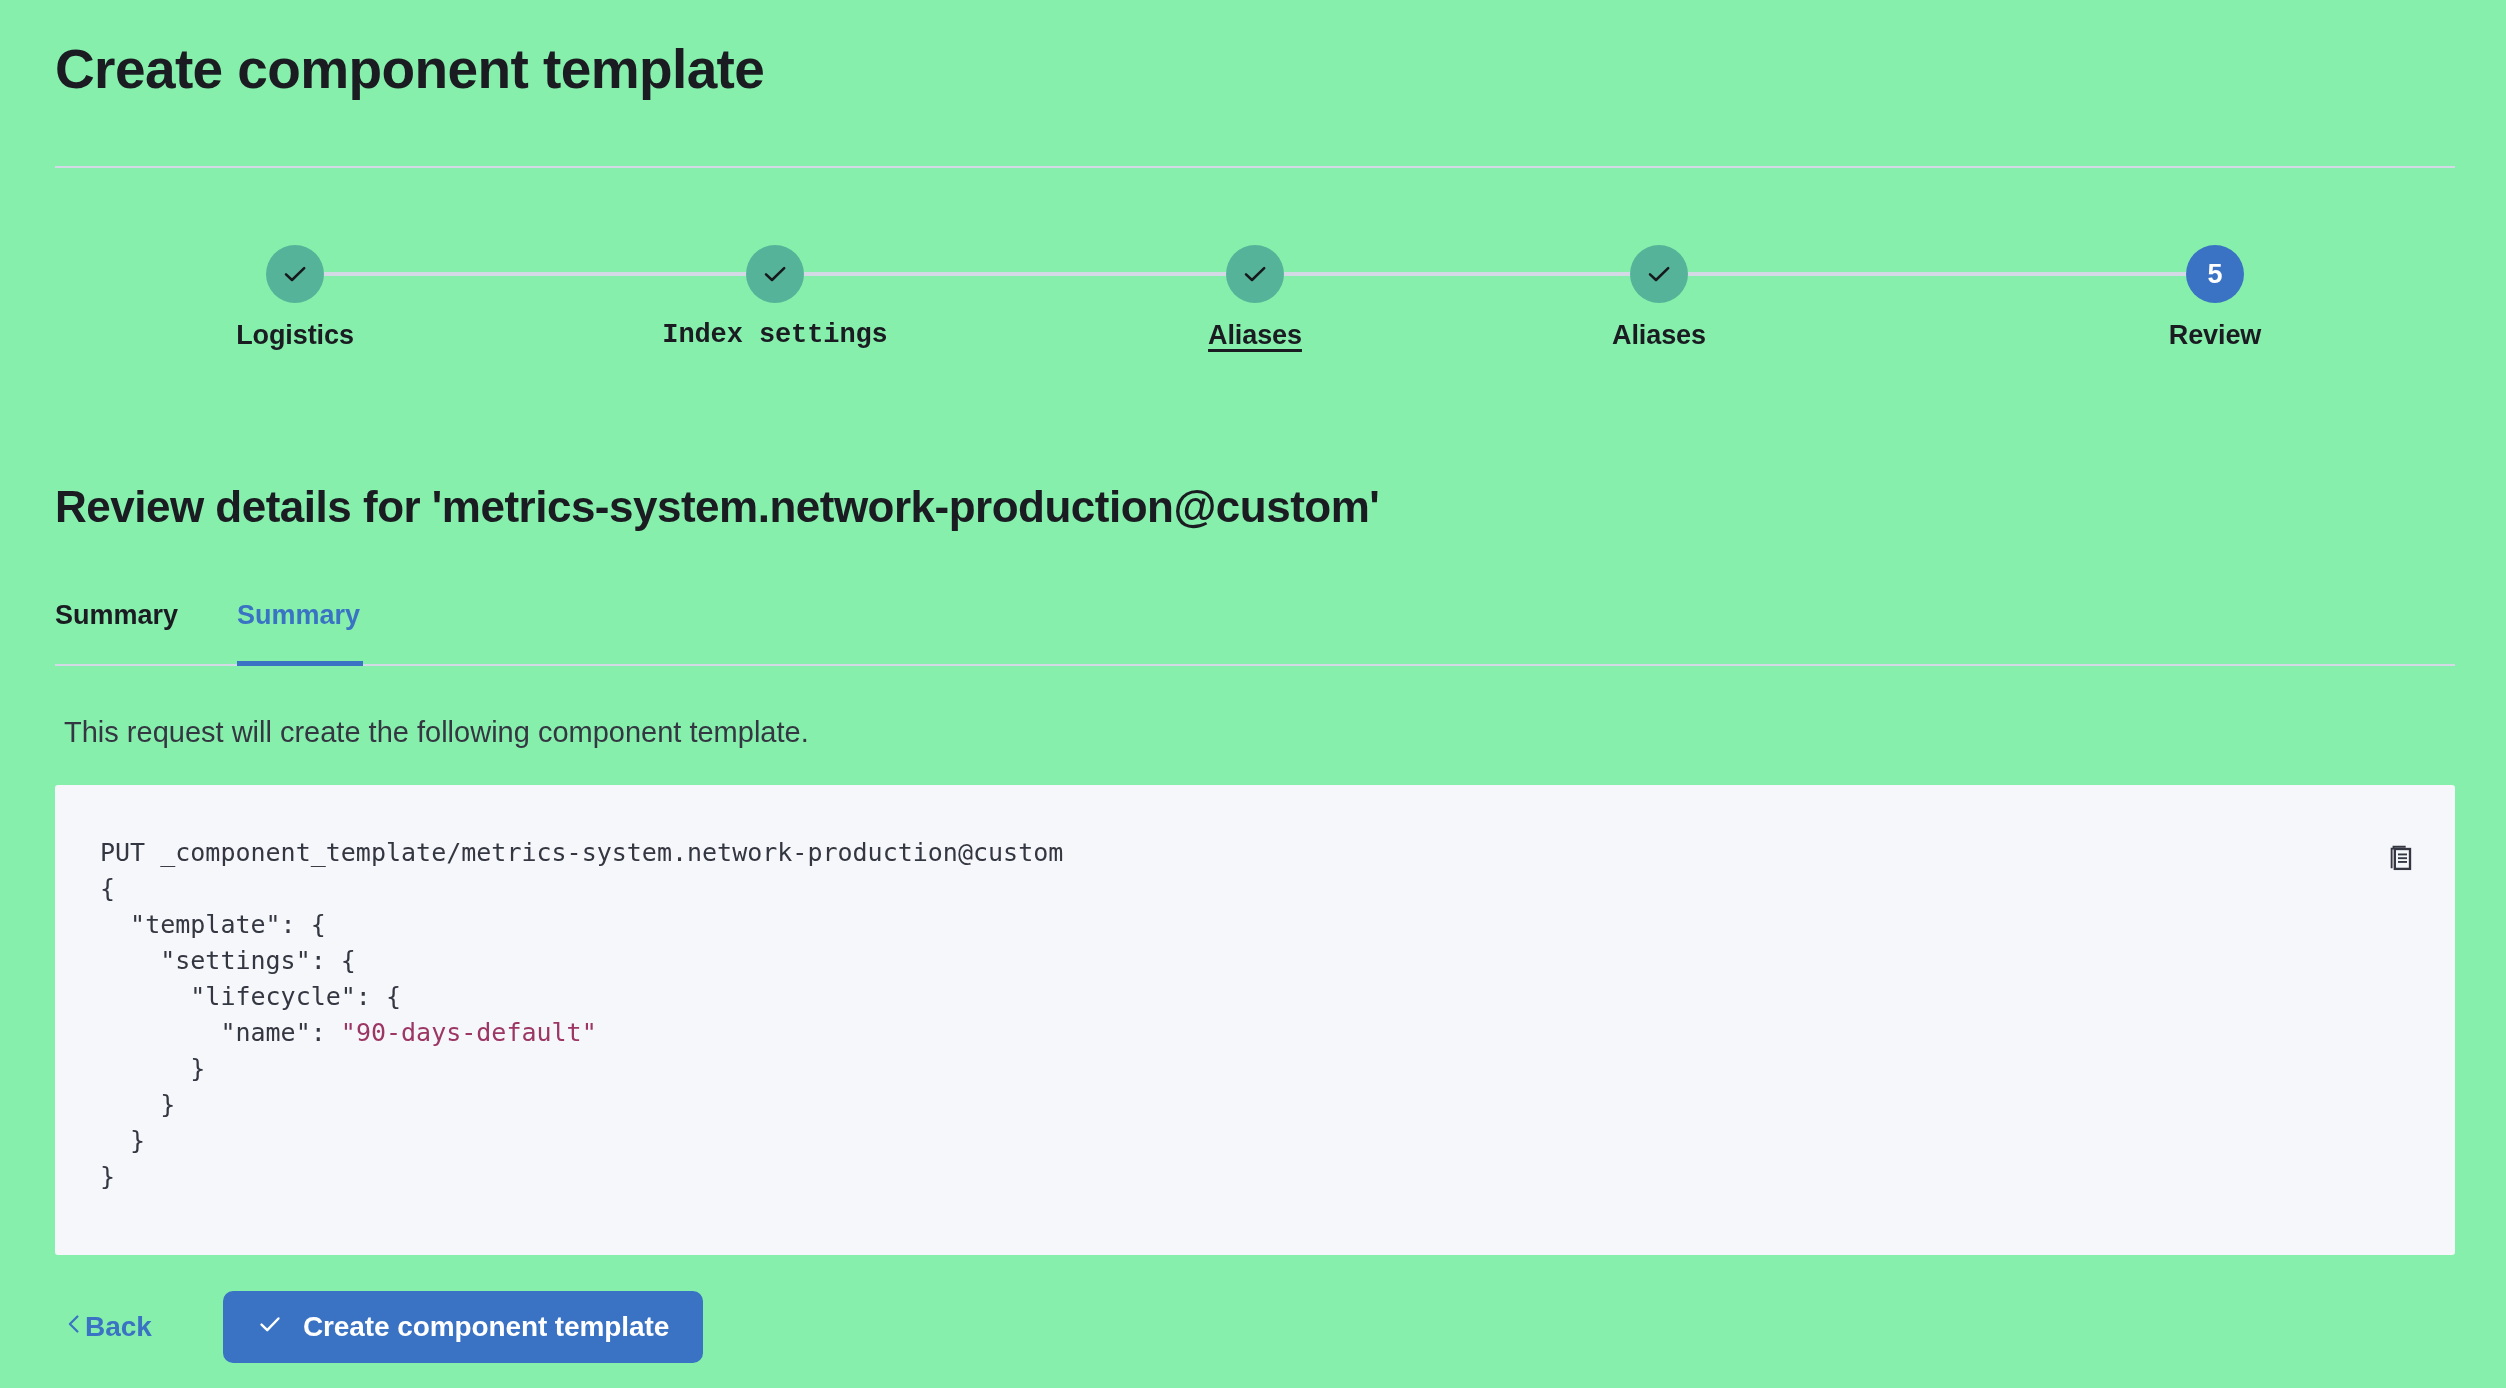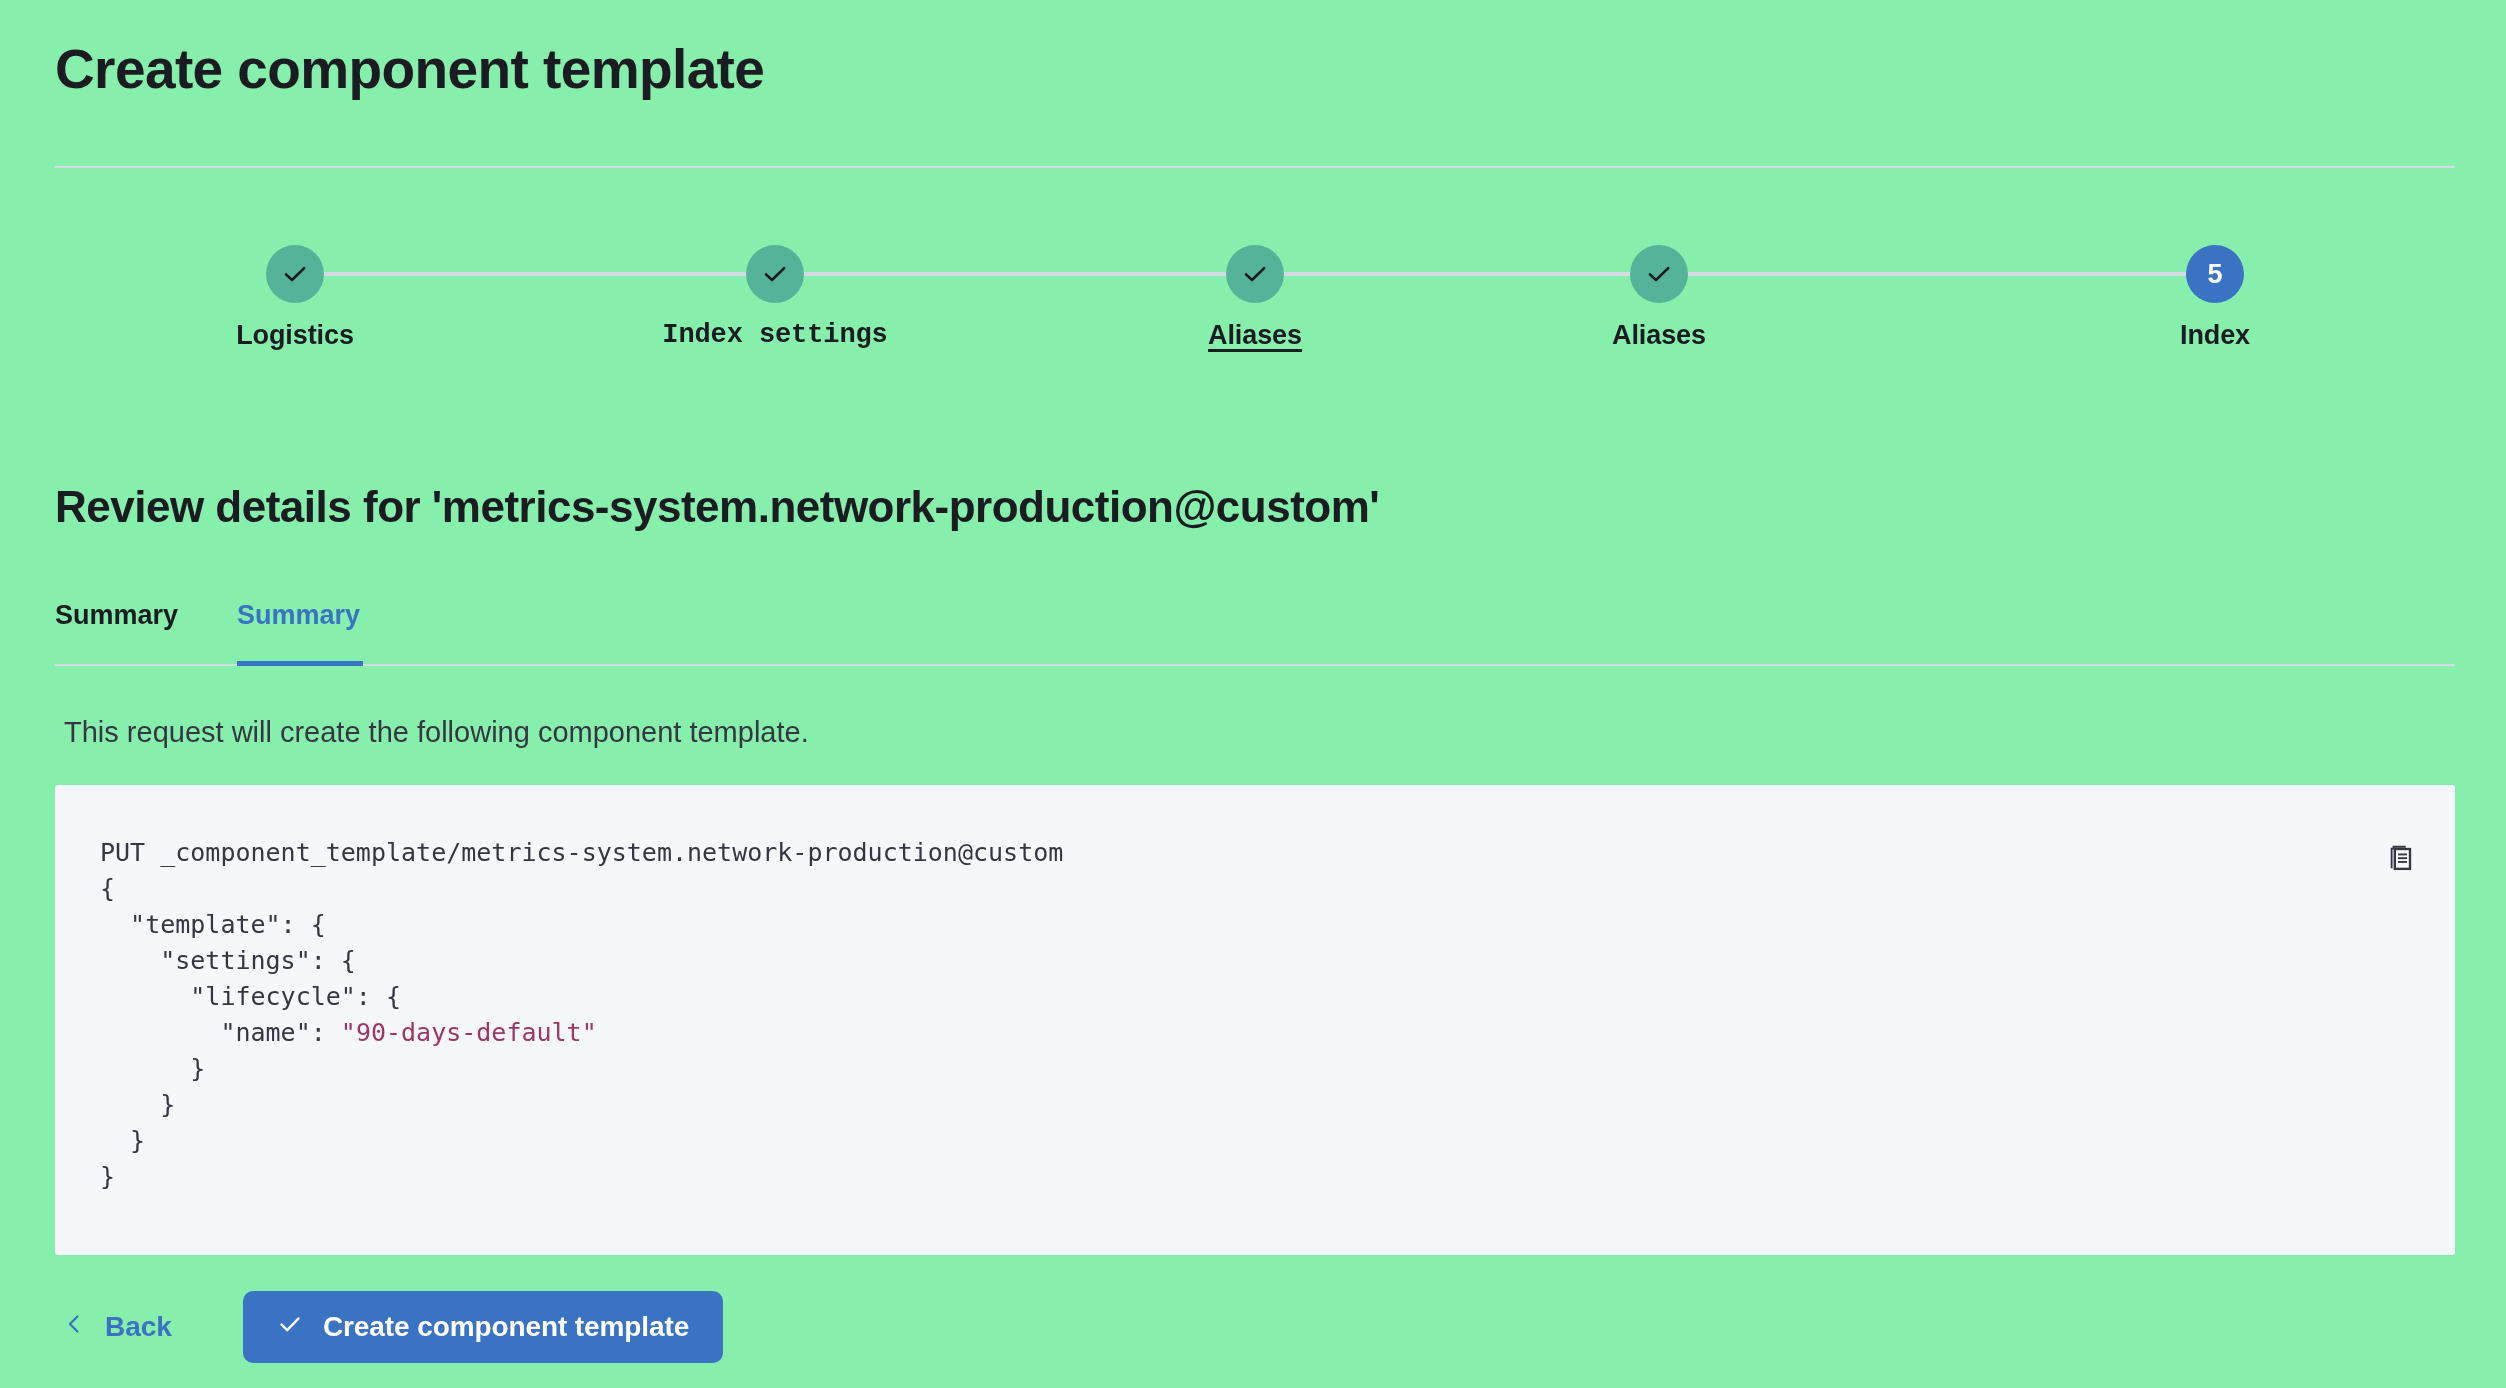--- a/index.html
+++ b/index.html
@@ -220,21 +220,21 @@
     left: 55px;
     top: 1288px;
     height: 78px;
     display: flex;
     align-items: center;
   }
 
   .back-btn {
     display: flex;
     align-items: center;
-    gap: 20px;
+    gap: 0;
     background: none;
     border: none;
     cursor: pointer;
     font-family: inherit;
     font-size: 28px;
     font-weight: 600;
     color: #3a73c4;
     padding: 10px 12px 10px 8px;
   }
 
@@ -306,21 +306,21 @@
               <path d="M3.2 8.2L6.4 11.2L12.9 4.9" stroke="#17181c" stroke-width="1.35" stroke-linecap="round" stroke-linejoin="round"></path>
             </svg>
           </span>
         </div>
         <div class="step-label">Aliases</div>
       </div>
       <div class="step" style="left: 2160px;">
         <div class="step-circle current">
           <span class="step-number">5</span>
         </div>
-        <div class="step-label">Index</div>
+        <div class="step-label">Review</div>
       </div>
     </div>
 
   <h2 class="review-heading">Review details for 'metrics-system.network-production@custom'</h2>
 
   <div class="tabs">
     <div class="tabs-baseline"></div>
     <button class="tab tab-summary">Summary</button>
     <button class="tab tab-request">Summary</button>
     <div class="tab-underline"></div>

